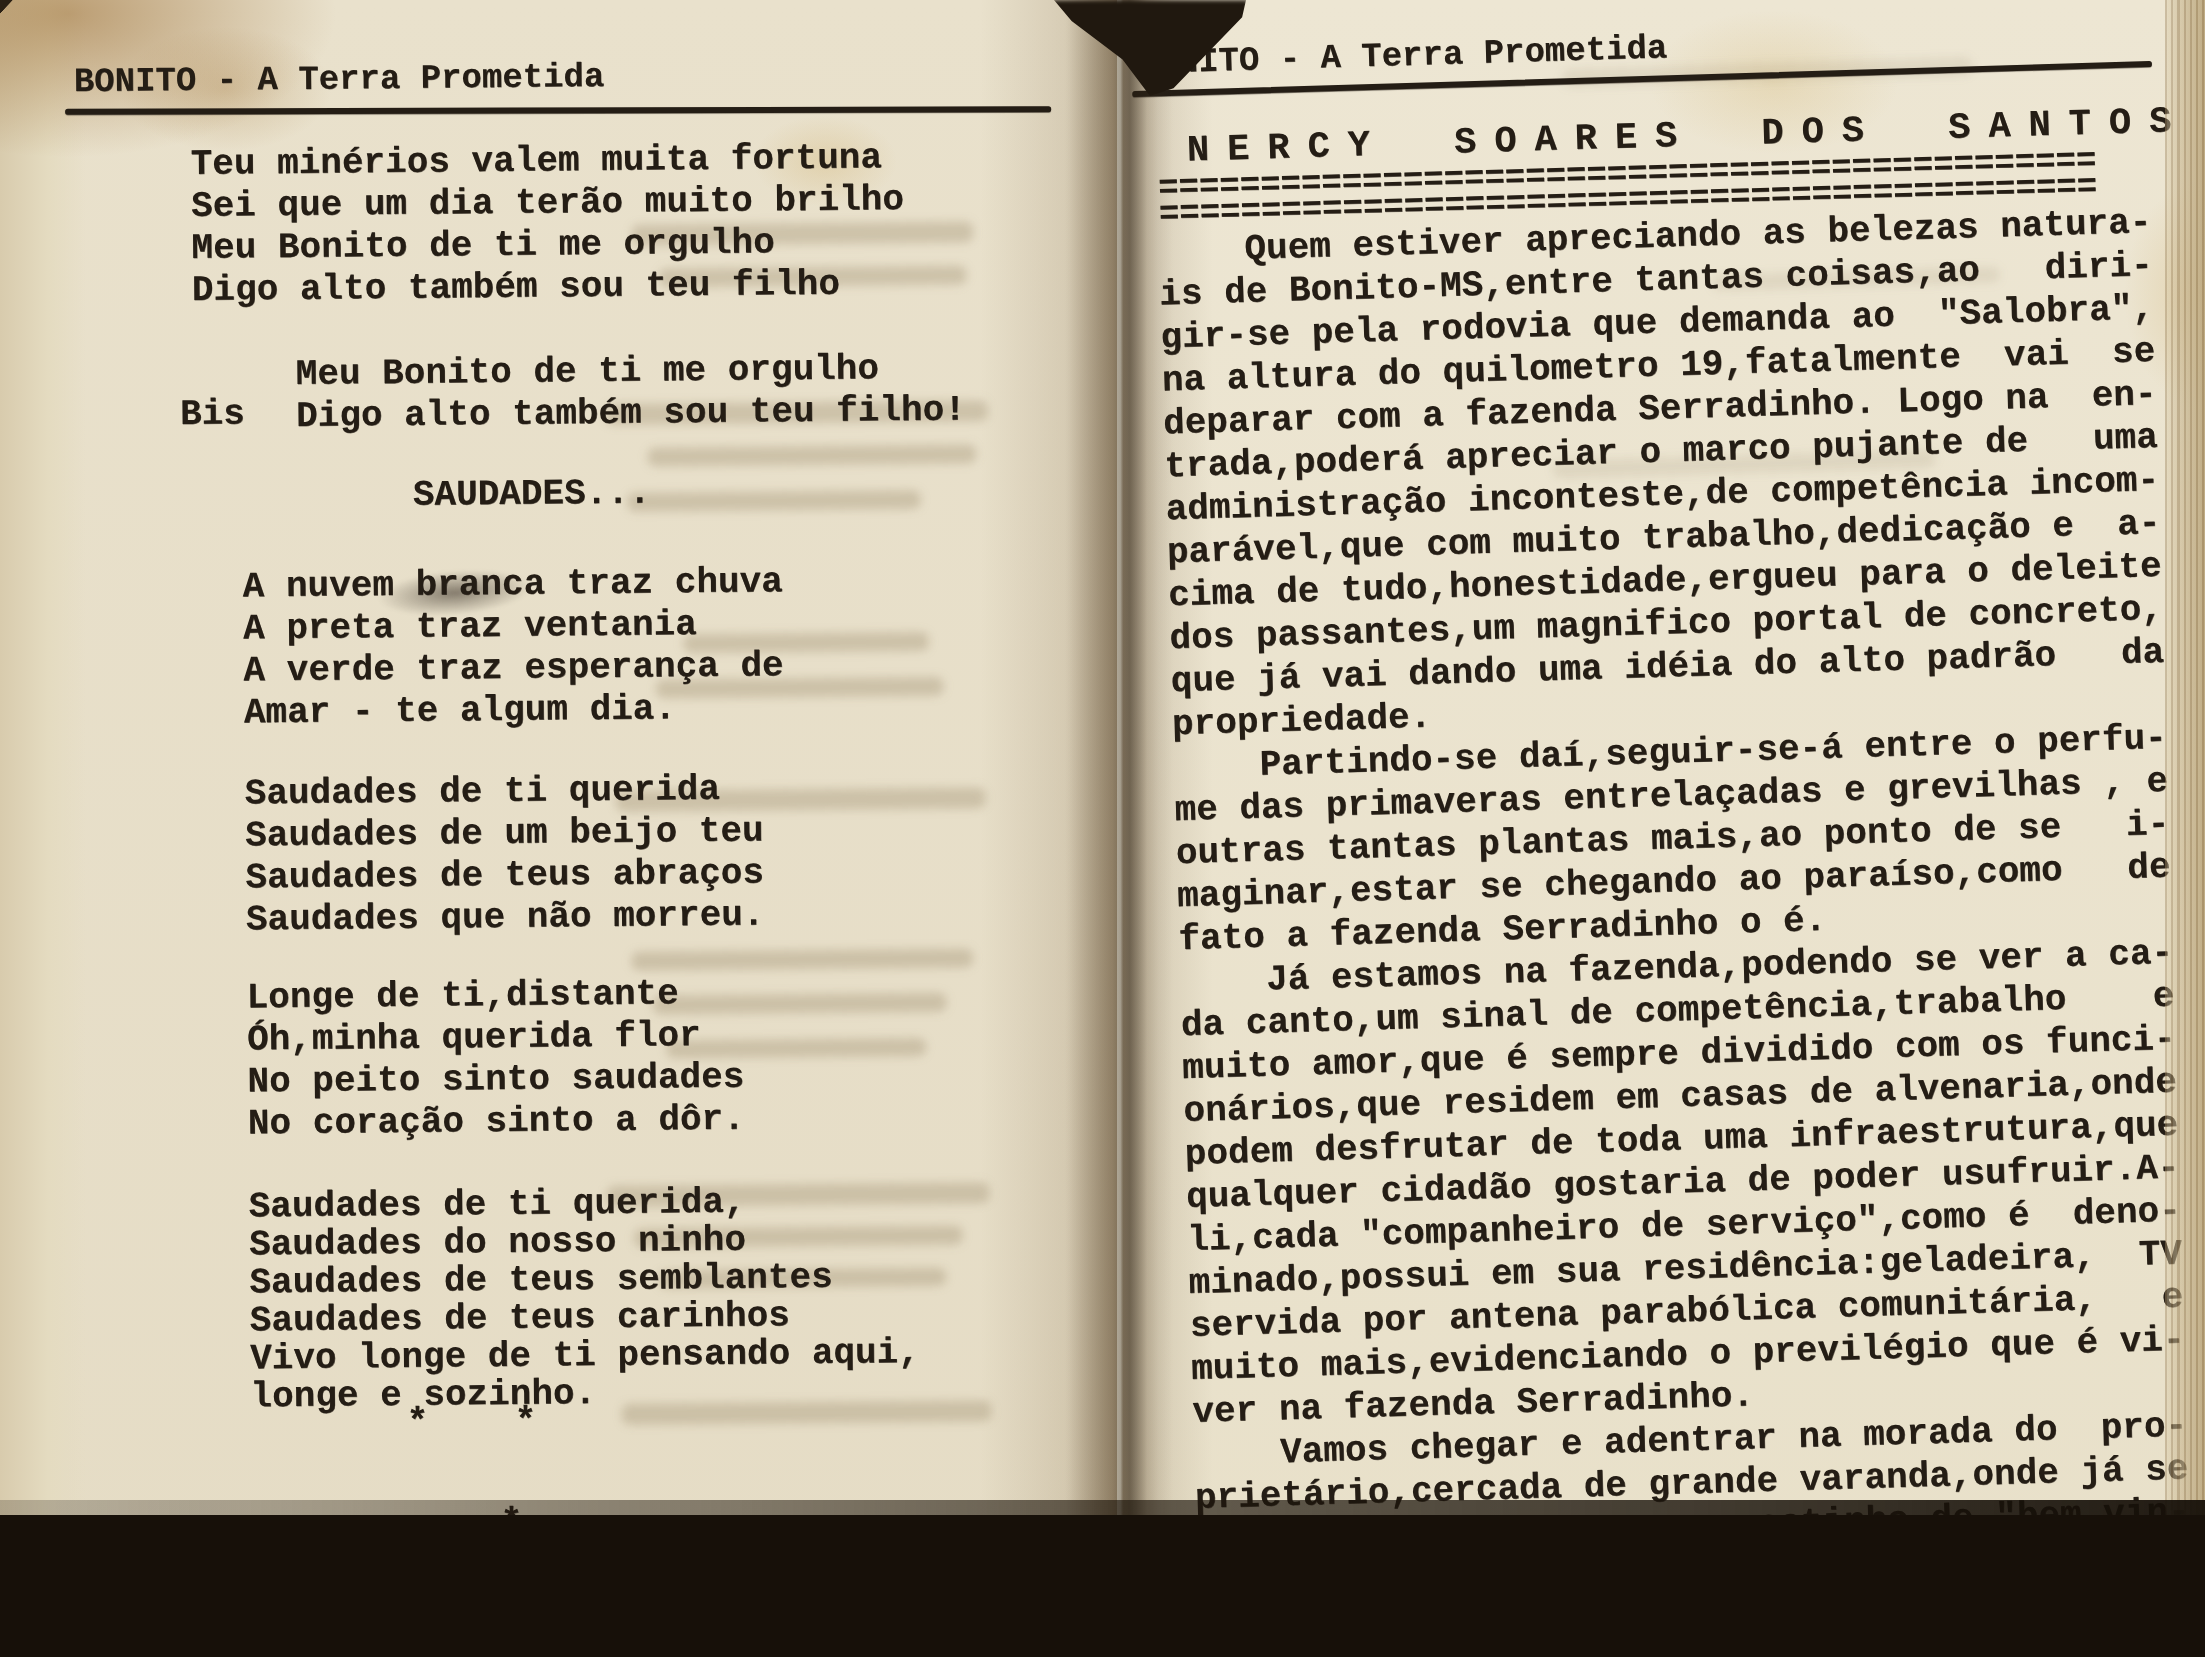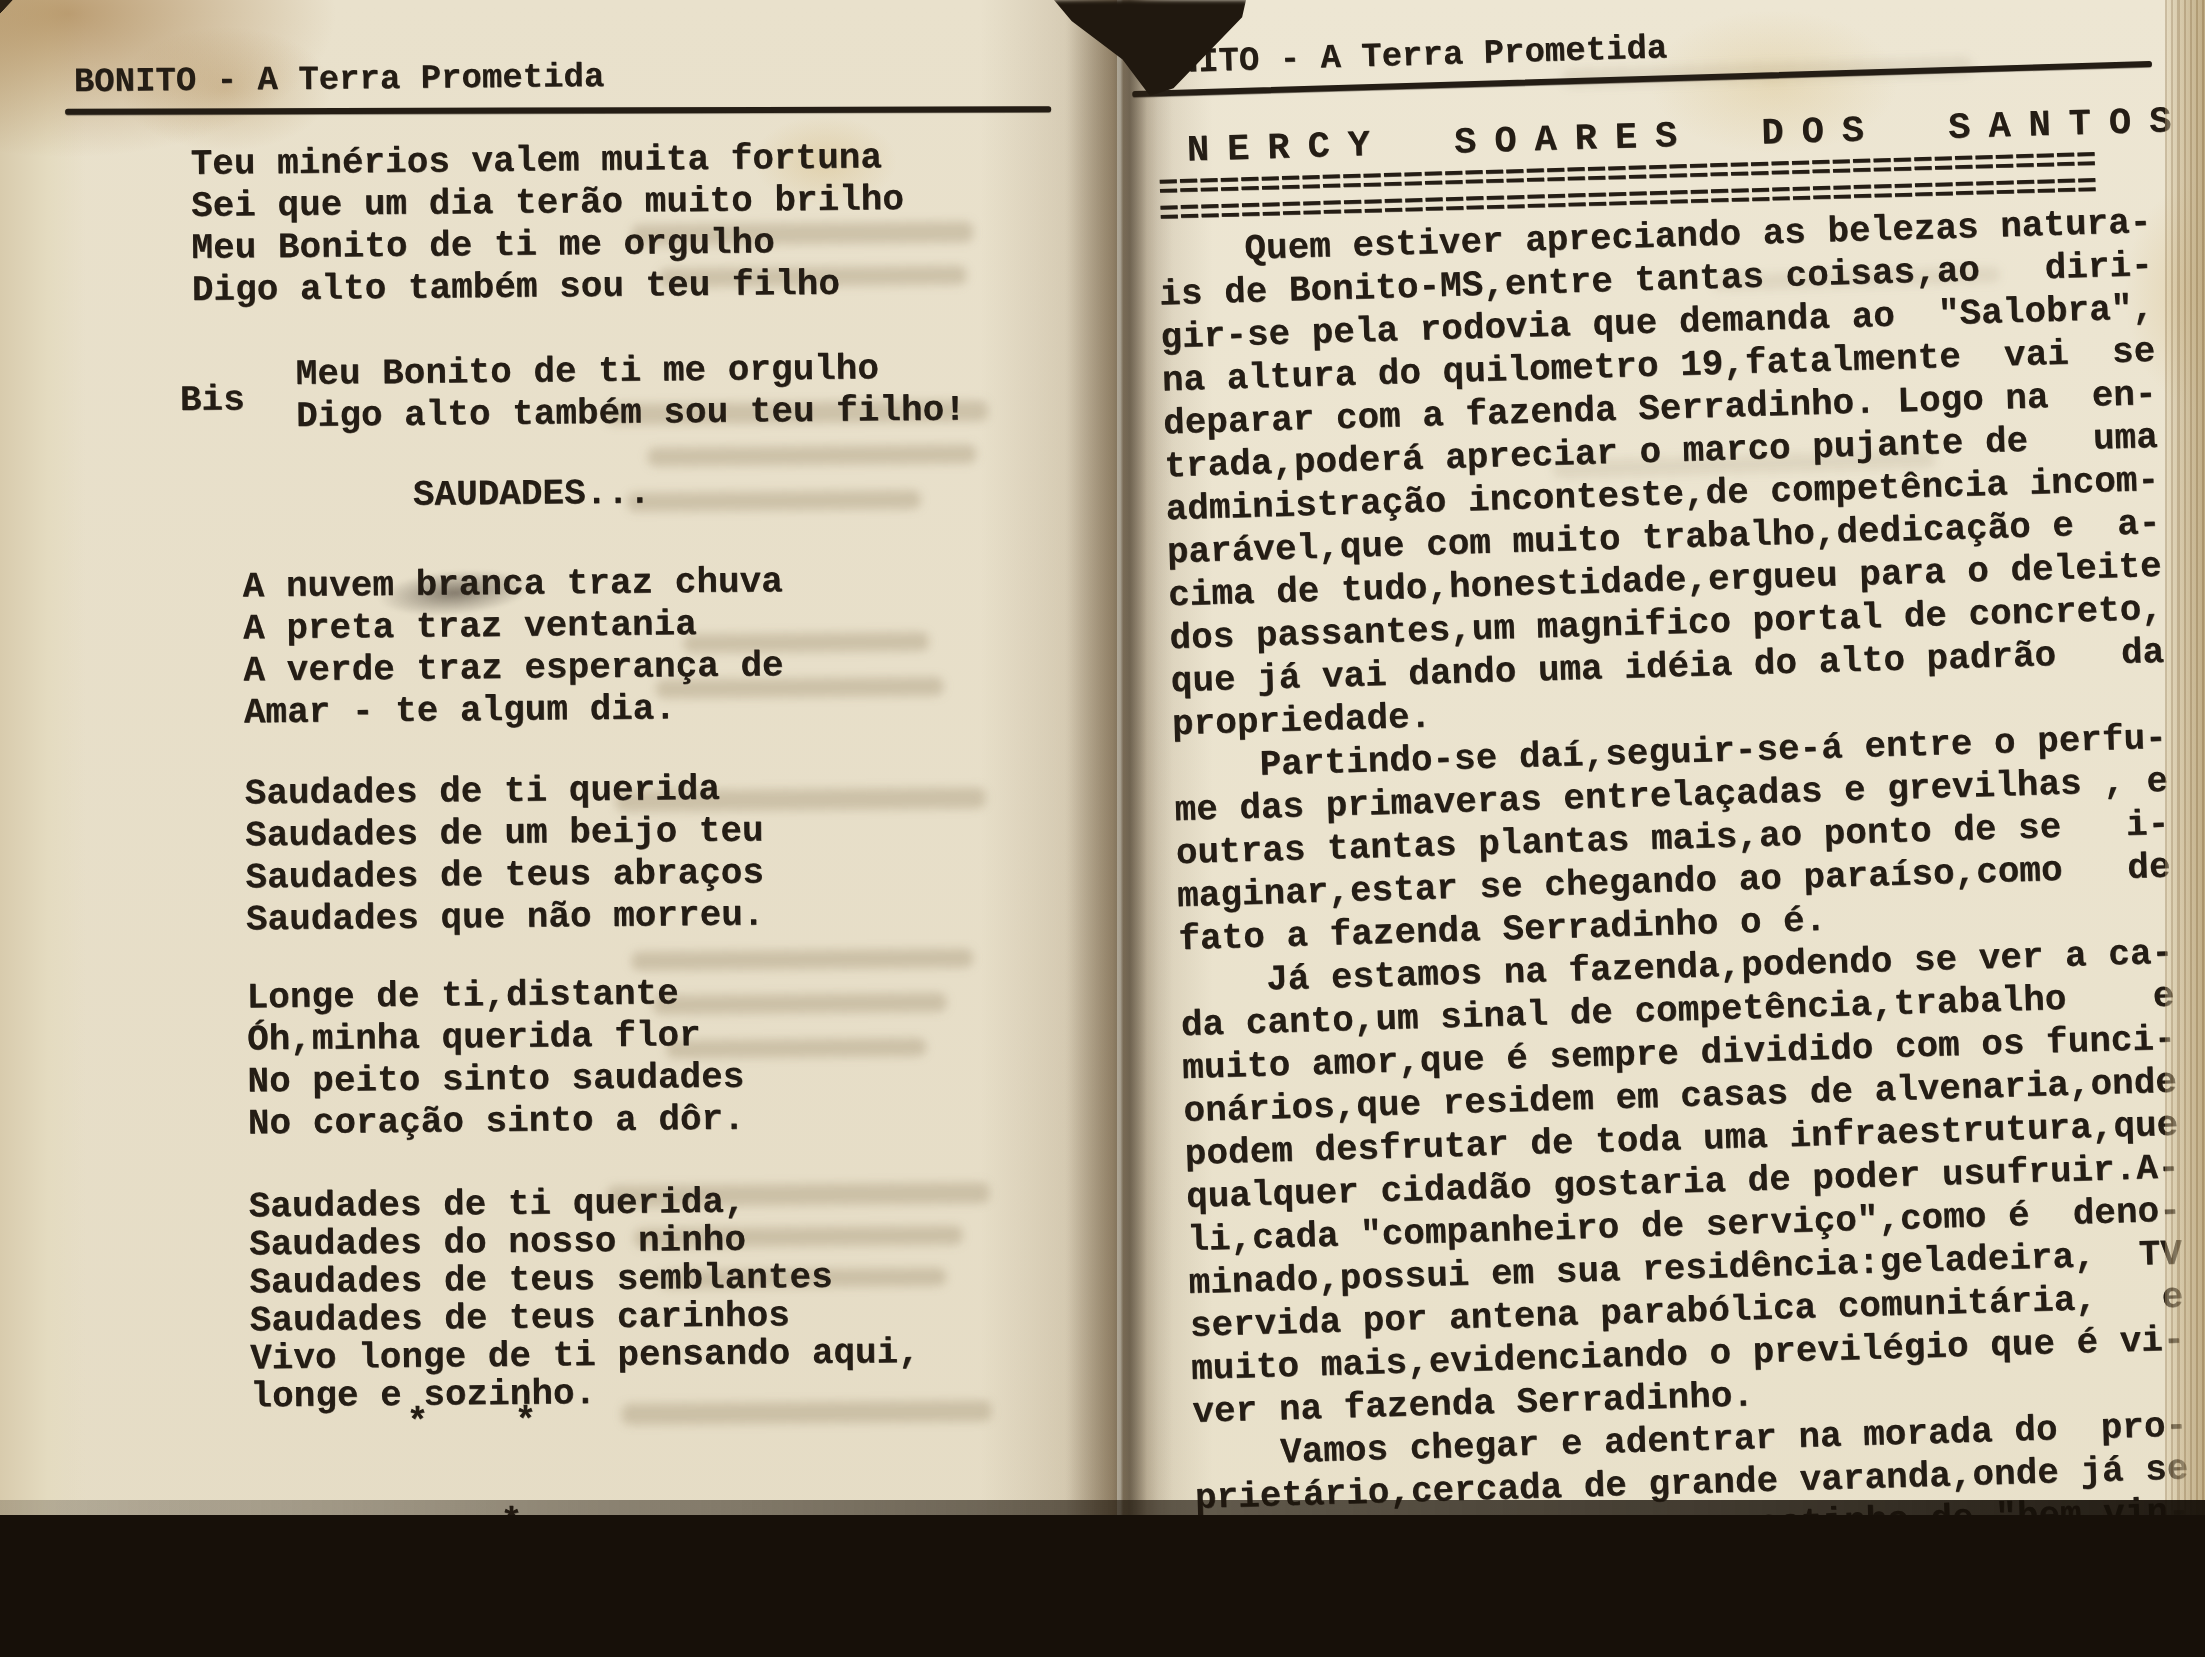--- a/index.html
+++ b/index.html
@@ -93,21 +93,21 @@
       <div class="ghost" style="left:596px;top:1191px;width:383px;height:20.5px;"></div>
       <div class="ghost" style="left:623px;top:1234px;width:329px;height:19px;"></div>
       <div class="ghost" style="left:647px;top:1276px;width:288px;height:18px;"></div>
       <div class="ghost" style="left:609px;top:1409px;width:370px;height:20.5px;"></div>
 
       <div class="ink" style="left:74px;top:63px;font-size:34px;">BONITO - A Terra Prometida</div>
       <div class="rule-bar" style="left:65px;top:112px;width:986px;height:5.5px;transform:rotate(0.4deg);"></div>
 
       <div class="ink stanza" style="left:190px;top:145px;"><div>Teu minérios valem muita fortuna</div><div>Sei que um dia terão muito brilho</div><div>Meu Bonito de ti me orgulho</div><div>Digo alto também sou teu filho</div></div>
 
-      <div class="ink stanza" style="left:177px;top:381px;font-family:Liberation Mono, monospace;">Bis</div>
+      <div class="ink stanza" style="left:177px;top:395px;font-family:Liberation Mono, monospace;">Bis</div>
       <div class="ink stanza" style="left:293px;top:356px;"><div>Meu Bonito de ti me orgulho</div><div>Digo alto também sou teu filho!</div></div>
 
       <div class="ink stanza" style="left:409px;top:478px;">SAUDADES...</div>
       <div class="smudge"></div>
 
       <div class="ink stanza" style="left:238px;top:568px;"><div>A nuvem branca traz chuva</div><div>A preta traz ventania</div><div>A verde traz esperança de</div><div>Amar - te algum dia.</div></div>
 
       <div class="ink stanza" style="left:238px;top:775px;"><div>Saudades de ti querida</div><div>Saudades de um beijo teu</div><div>Saudades de teus abraços</div><div>Saudades que não morreu.</div></div>
 
       <div class="ink stanza" style="left:238px;top:979px;"><div>Longe de ti,distante</div><div>Óh,minha querida flor</div><div>No peito sinto saudades</div><div>No coração sinto a dôr.</div></div>

